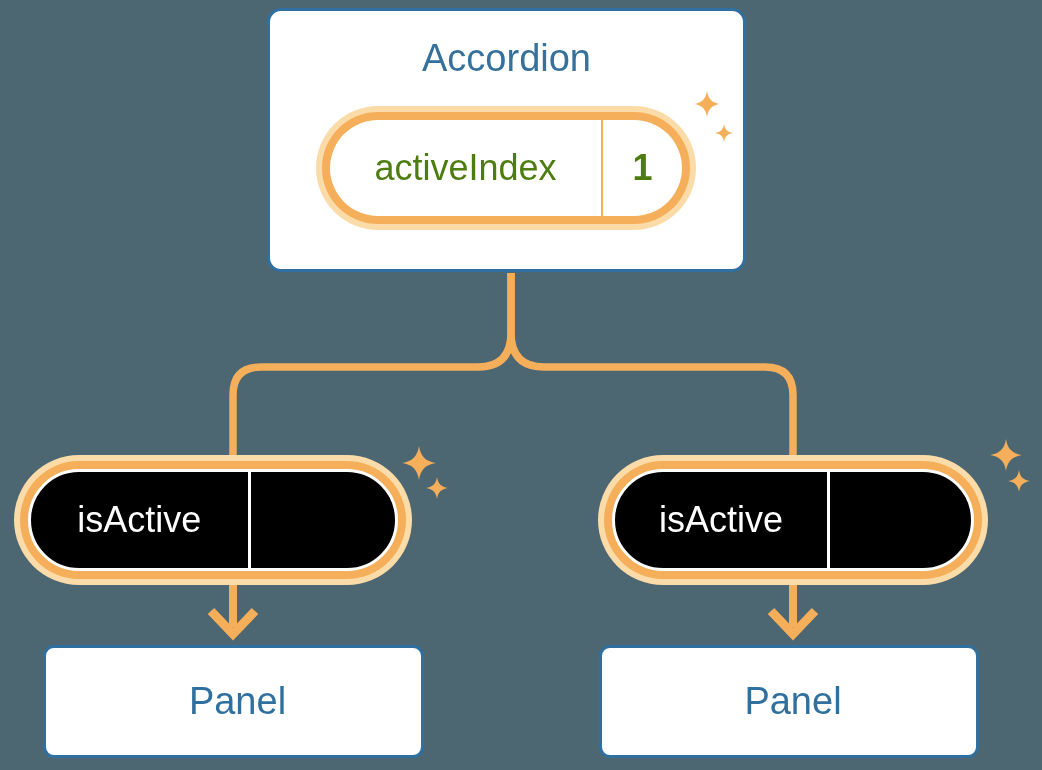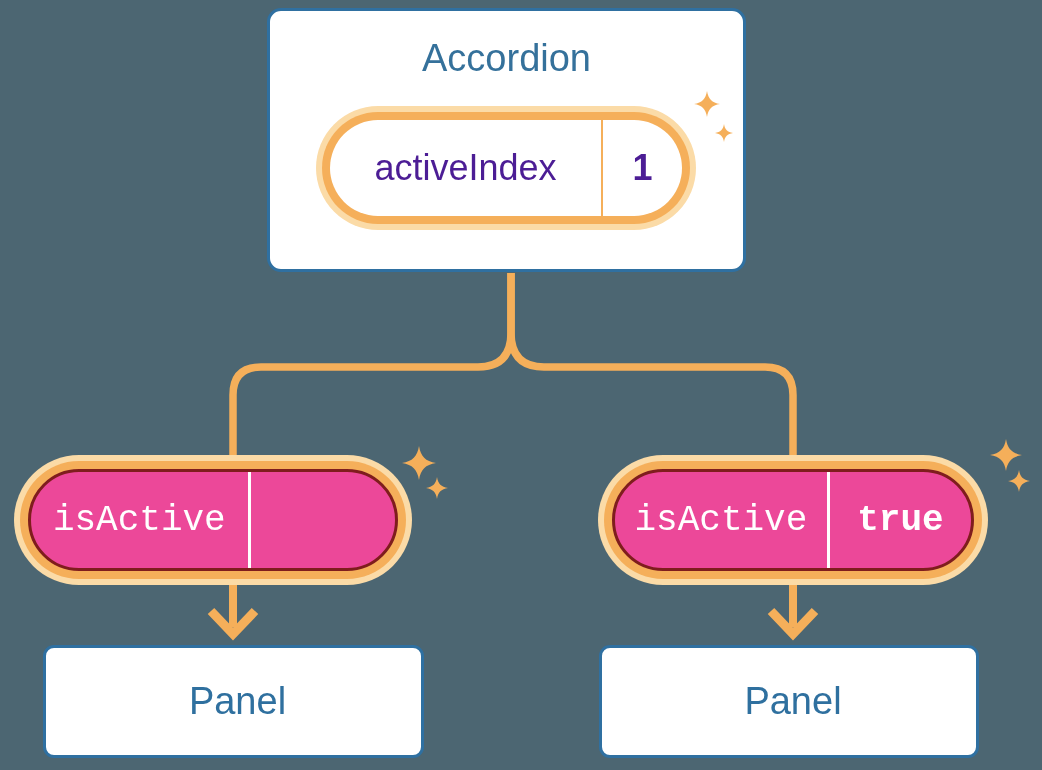--- a/index.html
+++ b/index.html
@@ -71,27 +71,26 @@
     width: 100%; height: 100%;
     border-radius: 999px;
     display: flex;
     align-items: stretch;
     overflow: hidden;
     box-sizing: border-box;
     font-size: 36px;
   }
   .pill-content.white-fill {
     background: #FFFFFF;
-    color: #4c1d95;
+    color: #4d7c0f;
   }
   .pill-content.purple-fill {
-    background: #ec4899;
+    background: #000000;
     color: #FFFFFF;
-    border: 3px solid #7f1d1d;
-    font-family: Liberation Mono, monospace;
+    border: 3px solid #ffffff;
   }
   .pill-section {
     display: flex;
     align-items: center;
     justify-content: center;
   }
   .pill-label { flex: 0 0 59.5%; }
   .pill-value { flex: 1 1 auto; font-weight: bold; }
   .accordion-pill .pill-label { flex-basis: 77%; }
   .pill-divider { flex: 0 0 3px; }
@@ -149,21 +148,20 @@
         <div class="pill-divider"></div>
       </div>
     </div>
   </div>
 
   <div class="pill prop-pill-right">
     <div class="pill-mid">
       <div class="pill-content purple-fill">
         <div class="pill-section pill-label">isActive</div>
         <div class="pill-divider"></div>
-        <div class="pill-section pill-value">true</div>
       </div>
     </div>
   </div>
 
   <svg class="layer" width="1042" height="770" viewBox="0 0 1042 770">
     <g>
       <path transform="translate(707,104) scale(13)" fill="#F5AF5A" d="M0,-1 C0.1,-0.38 0.38,-0.1 1,0 C0.38,0.1 0.1,0.38 0,1 C-0.1,0.38 -0.38,0.1 -1,0 C-0.38,-0.1 -0.1,-0.38 0,-1 Z"></path>
       <path transform="translate(724,133) scale(9)" fill="#F5AF5A" d="M0,-1 C0.1,-0.38 0.38,-0.1 1,0 C0.38,0.1 0.1,0.38 0,1 C-0.1,0.38 -0.38,0.1 -1,0 C-0.38,-0.1 -0.1,-0.38 0,-1 Z"></path>
     </g>
     <g>

